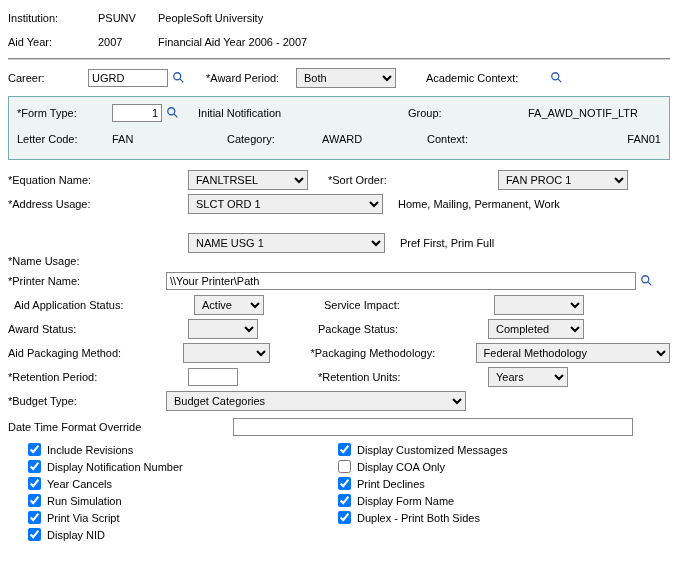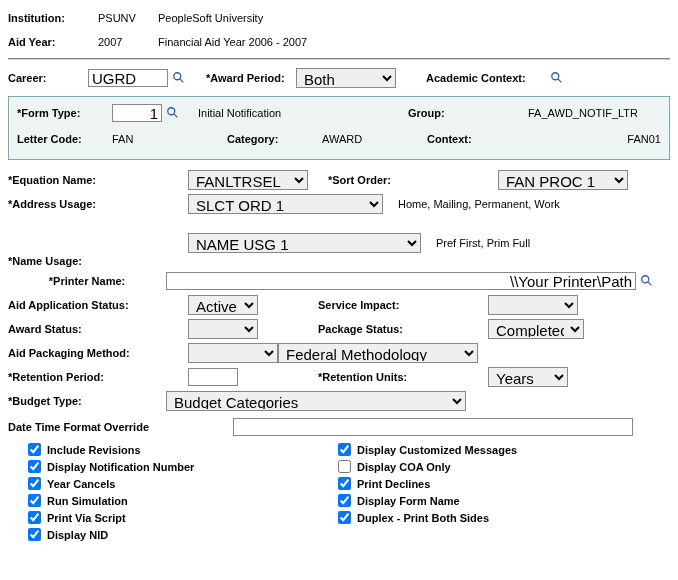--- a/index.html
+++ b/index.html
@@ -12,34 +12,34 @@
     width: 678px;
     box-sizing: border-box;
   }
   .row {
     display: flex;
     align-items: center;
     min-height: 20px;
     margin-bottom: 4px;
   }
   .label {
-    font-weight: bold;
+    font-weight: normal;
   }
   .val {
     font-weight: normal;
   }
   .hr {
     border-top: 1px solid #888;
     border-bottom: 1px solid #ccc;
     height: 0;
     margin: 6px 0 8px 0;
   }
   input[type="text"], select {
     font-family: Arial, sans-serif;
-    font-size: 15px;
+    font-size: 11px;
     border: 1px solid #888;
     height: 18px;
     box-sizing: border-box;
     padding: 1px 3px;
     background: #fff;
   }
   select {
     height: 20px;
     background: #efefef;
   }
@@ -140,52 +140,53 @@
 </div>
 
 <div class="row">
   <span class="label" style="width:180px;">*Address Usage:</span>
   <select style="width:195px;"><option>SLCT ORD 1</option></select>
   <span class="val" style="margin-left:15px;">Home, Mailing, Permanent, Work</span>
 </div>
 
 <div class="row">
   <span class="label" style="width:180px;margin-top:37px;">*Name Usage:</span>
-  <select style="width:233px;"><option>NAME USG 1</option></select>
+  <select style="width:197px;"><option>NAME USG 1</option></select>
   <span class="val" style="margin-left:15px;">Pref First, Prim Full</span>
 </div>
 
 <div class="row">
-  <span class="label" style="width:158px;text-align:center;">*Printer Name:</span>
-  <input type="text" style="width: 470px; text-align: right;" value="\\Your Printer\Path">
+  <span class="label" style="width:158px;">*Printer Name:</span>
+  <input type="text" style="width: 470px;" value="\\Your Printer\Path">
   <span class="lookup">
     <svg viewBox="0 0 16 16" width="14" height="14">
         <circle cx="6" cy="6" r="4" fill="none" stroke="#2a5db0" stroke-width="1.5"></circle>
         <line x1="9" y1="9" x2="13" y2="13" stroke="#2a5db0" stroke-width="1.5"></line>
       </svg>
   </span>
 </div>
 
 <div class="row">
-  <span class="label" style="width:180px;">Aid Application Status:</span>
+  <span class="label" style="width:180px;margin-left:6px;">Aid Application Status:</span>
   <select style="width:70px;"><option>Active</option></select>
   <span class="label" style="margin-left:60px; width:170px;">Service Impact:</span>
   <select style="width:90px;"><option></option></select>
 </div>
 
 <div class="row">
   <span class="label" style="width:180px;">Award Status:</span>
   <select style="width:70px;"><option></option></select>
   <span class="label" style="margin-left:60px; width:170px;">Package Status:</span>
   <select style="width:96px;"><option>Completed</option></select>
 </div>
 
 <div class="row">
   <span class="label" style="width:180px;">Aid Packaging Method:</span>
   <select style="width:90px;"><option></option></select>
+  <span class="label" style="margin-left:40px; width:170px;">*Packaging Methodology:</span>
   <select style="width:200px;"><option>Federal Methodology</option></select>
 </div>
 
 <div class="row">
   <span class="label" style="width:180px;">*Retention Period:</span>
   <input type="text" style="width: 50px;" value="">
   <span class="label" style="margin-left:80px; width:170px;">*Retention Units:</span>
   <select style="width:80px;"><option>Years</option></select>
 </div>
 

